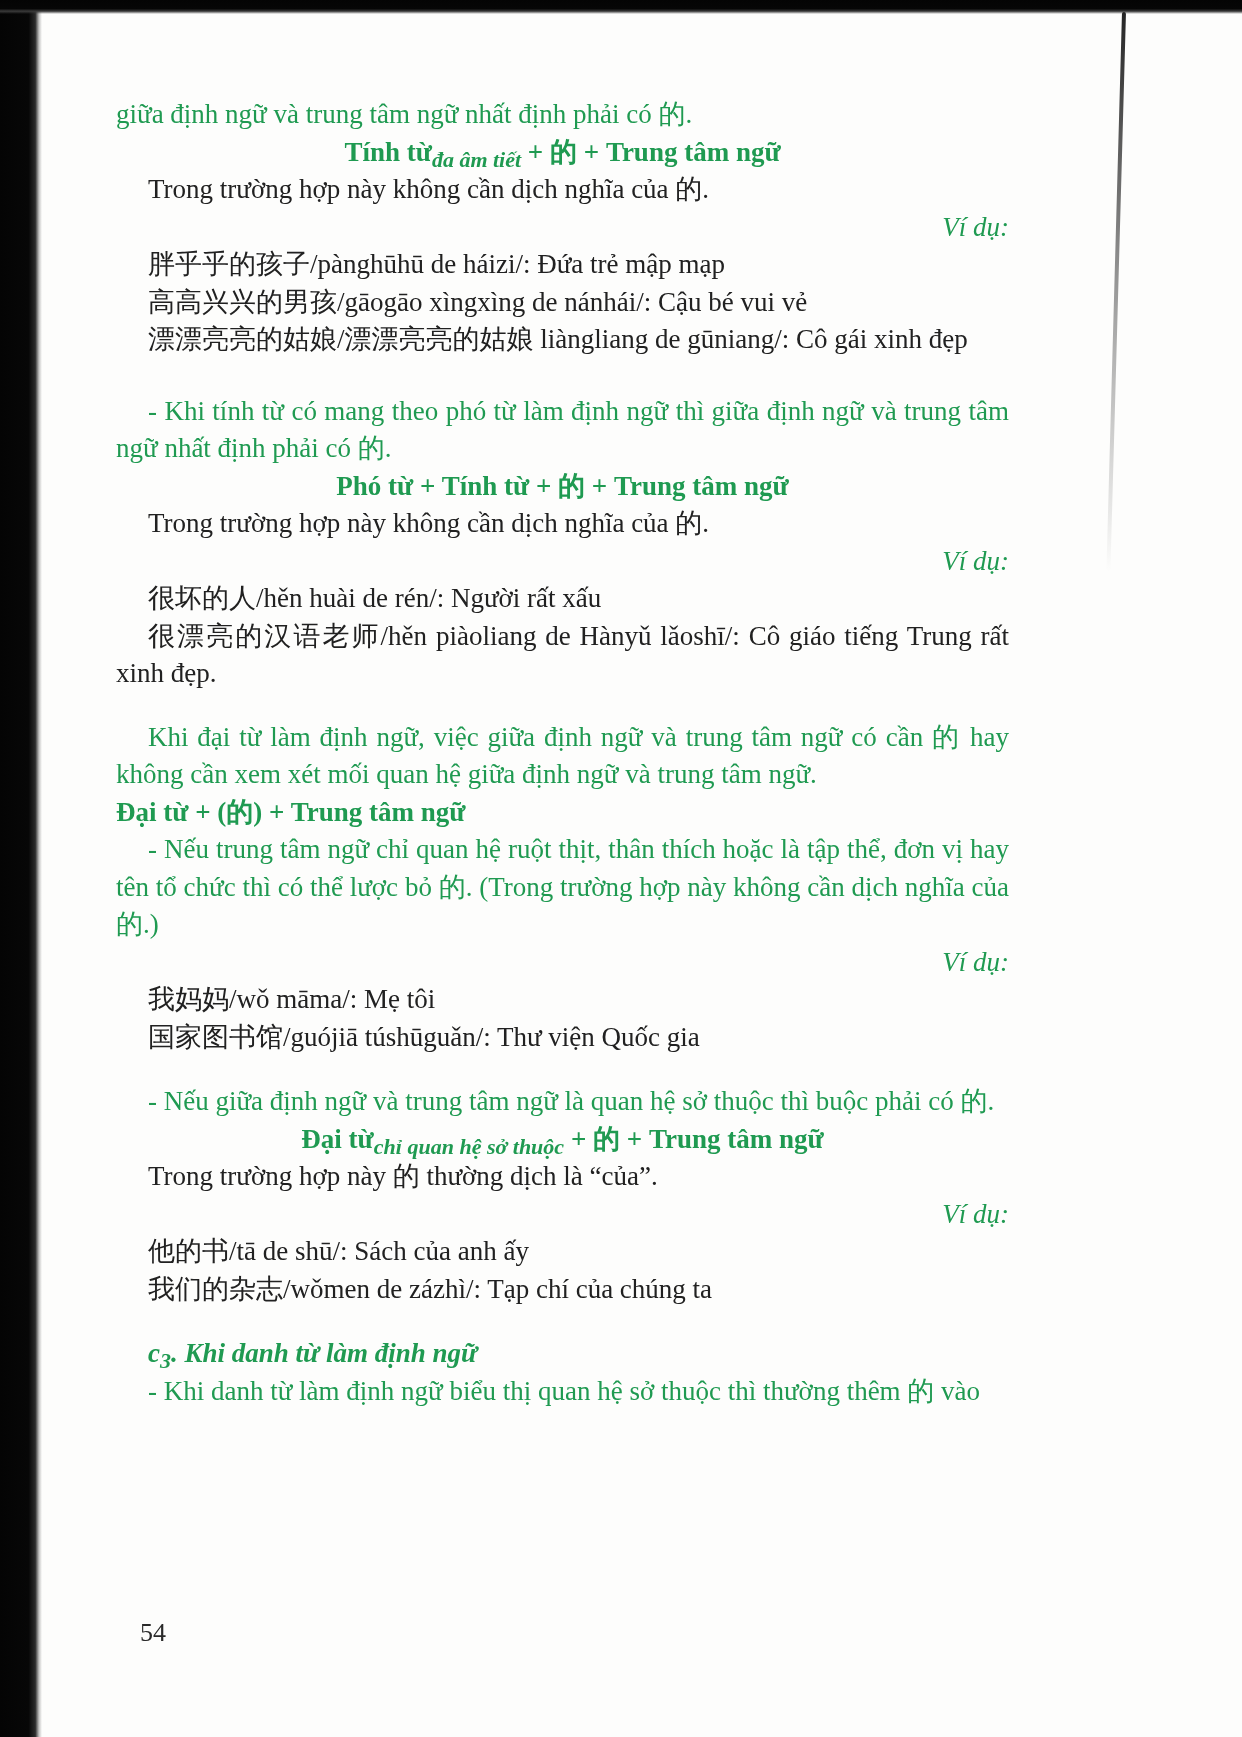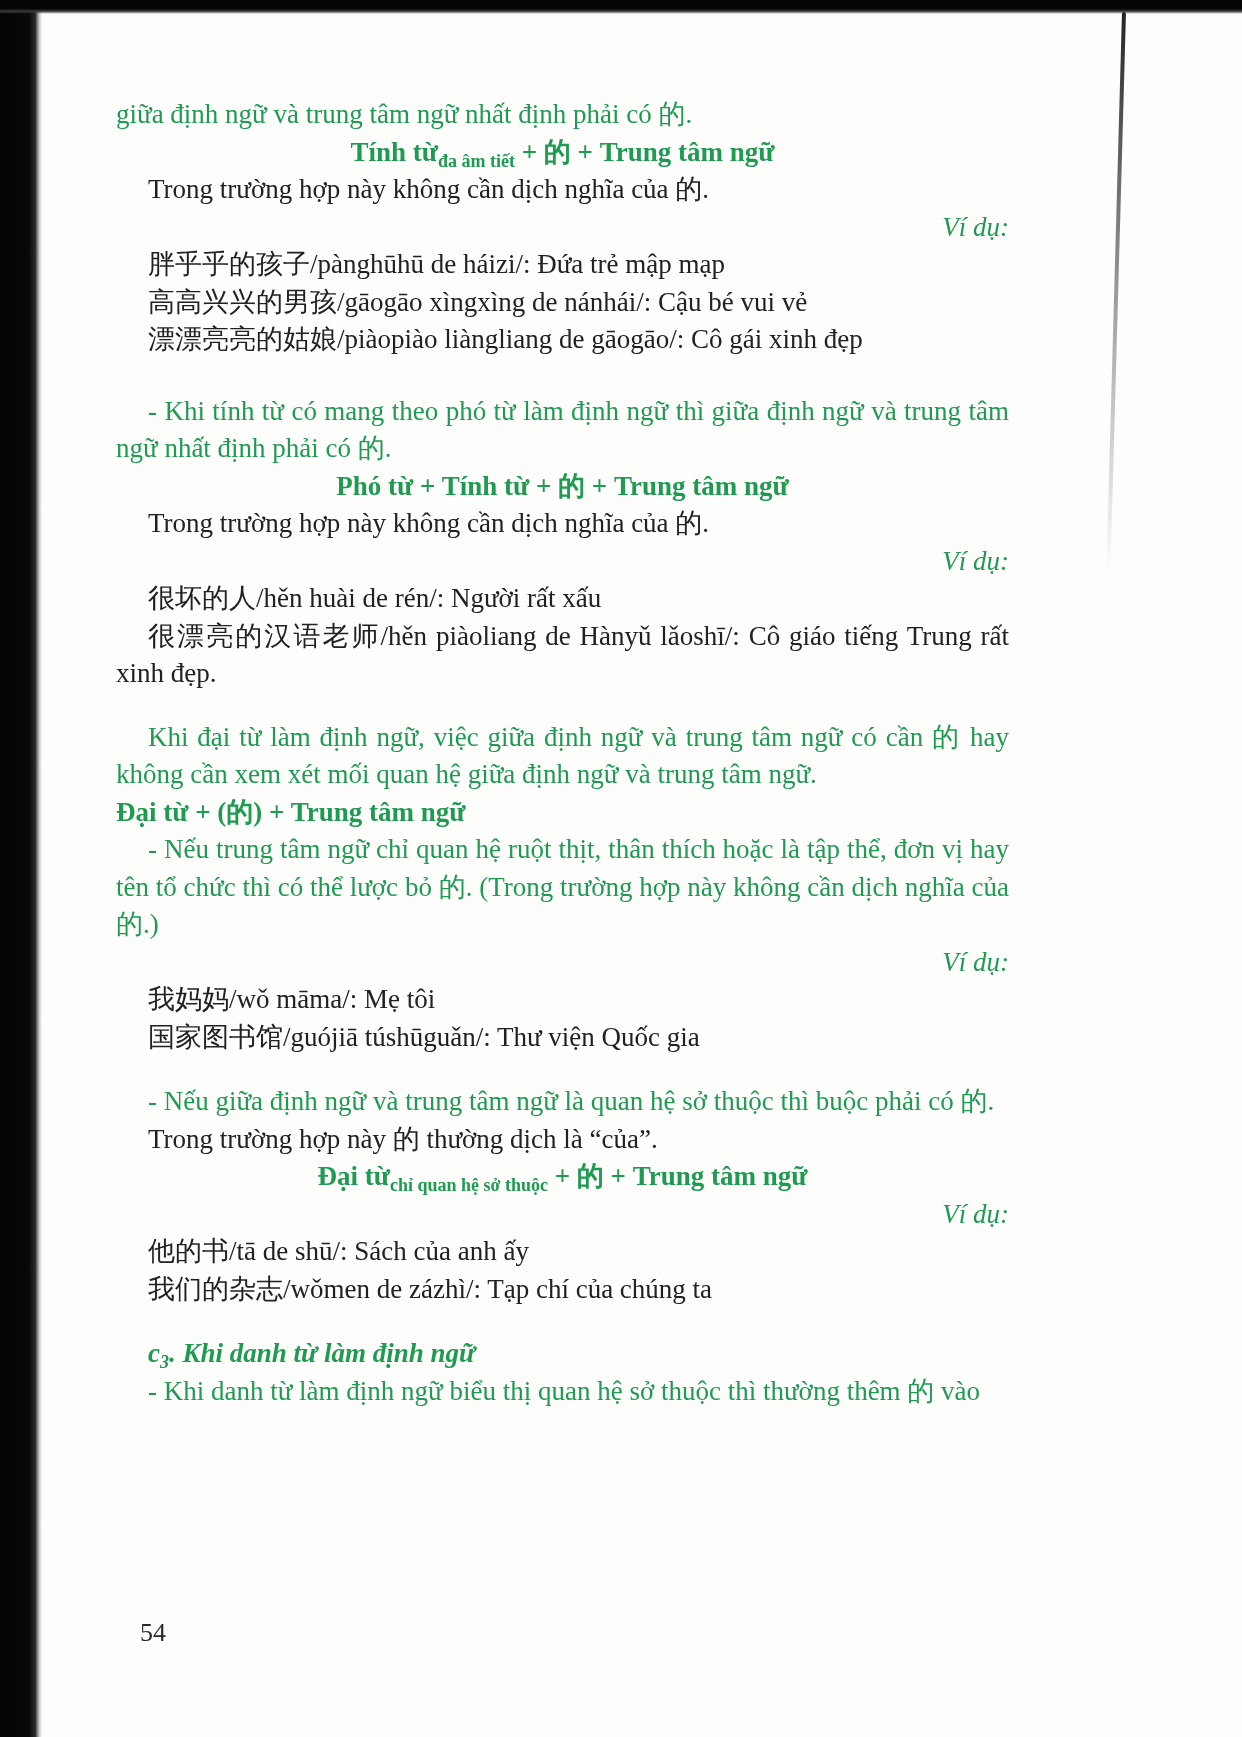--- a/index.html
+++ b/index.html
@@ -36,60 +36,60 @@
   .line{font-size:27px;line-height:37.5px;}
   .continuation{color:var(--g);}
   .formula-center{color:var(--g);font-weight:bold;text-align:center;}
   .formula-left{color:var(--g);font-weight:bold;}
   .body-black{color:var(--k);text-indent:32px;}
   .vidu{color:var(--g);font-style:italic;text-align:right;}
   .example{color:var(--k);text-indent:32px;}
   .example-just{color:var(--k);text-indent:32px;text-align:justify;}
   .para-green{color:var(--g);text-indent:32px;text-align:justify;}
   .heading{color:var(--g);font-weight:bold;font-style:italic;text-indent:32px;}
-  sub{font-size:18px;line-height:0;}
+  sub{font-size:22px;line-height:0;font-style:italic;}
   .spacer{width:100%;}
   .page-number{
     position:absolute;left:140px;top:1618px;
     font-size:26px;color:#2a2a2a;
   }
 </style>
 </head>
 <body>
 
 <div class="edge-left"></div>
 <div class="edge-top"></div>
 <div class="edge-right-line"></div>
 
 <div class="content" id="content">
     <p class="line continuation"><span>giữa định ngữ và trung tâm ngữ nhất định phải có 的.</span></p>
     <p class="line formula-center"><span>Tính từ</span><sub>đa âm tiết</sub><span> + 的 + Trung tâm ngữ</span></p>
     <p class="line body-black"><span>Trong trường hợp này không cần dịch nghĩa của 的.</span></p>
     <p class="line vidu"><span>Ví dụ:</span></p>
     <p class="line example"><span>胖乎乎的孩子/pànghūhū de háizi/: Đứa trẻ mập mạp</span></p>
     <p class="line example"><span>高高兴兴的男孩/gāogāo xìngxìng de nánhái/: Cậu bé vui vẻ</span></p>
-    <p class="line example"><span>漂漂亮亮的姑娘/piàopiào liàngliang de gāogāo/: Cô gái xinh đẹp</span></p>
+    <p class="line example"><span>漂漂亮亮的姑娘/漂漂亮亮的姑娘 liàngliang de gūniang/: Cô gái xinh đẹp</span></p>
     <div class="spacer" style="height: 34px;"></div>
     <p class="line para-green"><span>- Khi tính từ có mang theo phó từ làm định ngữ thì giữa định ngữ và trung tâm ngữ nhất định phải có 的.</span></p>
     <p class="line formula-center"><span>Phó từ + Tính từ + 的 + Trung tâm ngữ</span></p>
     <p class="line body-black"><span>Trong trường hợp này không cần dịch nghĩa của 的.</span></p>
     <p class="line vidu"><span>Ví dụ:</span></p>
     <p class="line example"><span>很坏的人/hěn huài de rén/: Người rất xấu</span></p>
     <p class="line example-just"><span>很漂亮的汉语老师/hěn piàoliang de Hànyǔ lǎoshī/: Cô giáo tiếng Trung rất xinh đẹp.</span></p>
     <div class="spacer" style="height: 26px;"></div>
     <p class="line para-green"><span>Khi đại từ làm định ngữ, việc giữa định ngữ và trung tâm ngữ có cần 的 hay không cần xem xét mối quan hệ giữa định ngữ và trung tâm ngữ.</span></p>
     <p class="line formula-left"><span>Đại từ + (的) + Trung tâm ngữ</span></p>
     <p class="line para-green"><span>- Nếu trung tâm ngữ chỉ quan hệ ruột thịt, thân thích hoặc là tập thể, đơn vị hay tên tổ chức thì có thể lược bỏ 的. (Trong trường hợp này không cần dịch nghĩa của 的.)</span></p>
     <p class="line vidu"><span>Ví dụ:</span></p>
     <p class="line example"><span>我妈妈/wǒ māma/: Mẹ tôi</span></p>
     <p class="line example"><span>国家图书馆/guójiā túshūguǎn/: Thư viện Quốc gia</span></p>
     <div class="spacer" style="height: 27px;"></div>
     <p class="line para-green"><span>- Nếu giữa định ngữ và trung tâm ngữ là quan hệ sở thuộc thì buộc phải có 的.</span></p>
+    <p class="line formula-center"><span>Đại từ</span><sub>chỉ quan hệ sở thuộc</sub><span> + 的 + Trung tâm ngữ</span></p>
     <p class="line body-black"><span>Trong trường hợp này 的 thường dịch là “của”.</span></p>
-    <p class="line formula-center"><span>Đại từ</span><sub>chỉ quan hệ sở thuộc</sub><span> + 的 + Trung tâm ngữ</span></p>
     <p class="line vidu"><span>Ví dụ:</span></p>
     <p class="line example"><span>他的书/tā de shū/: Sách của anh ấy</span></p>
     <p class="line example"><span>我们的杂志/wǒmen de zázhì/: Tạp chí của chúng ta</span></p>
     <div class="spacer" style="height: 27px;"></div>
     <p class="line heading"><span>c</span><sub>3</sub><span>. Khi danh từ làm định ngữ</span></p>
     <p class="line para-green"><span>- Khi danh từ làm định ngữ biểu thị quan hệ sở thuộc thì thường thêm 的 vào</span></p>
   </div>
 
 <div class="page-number">54</div>
 

